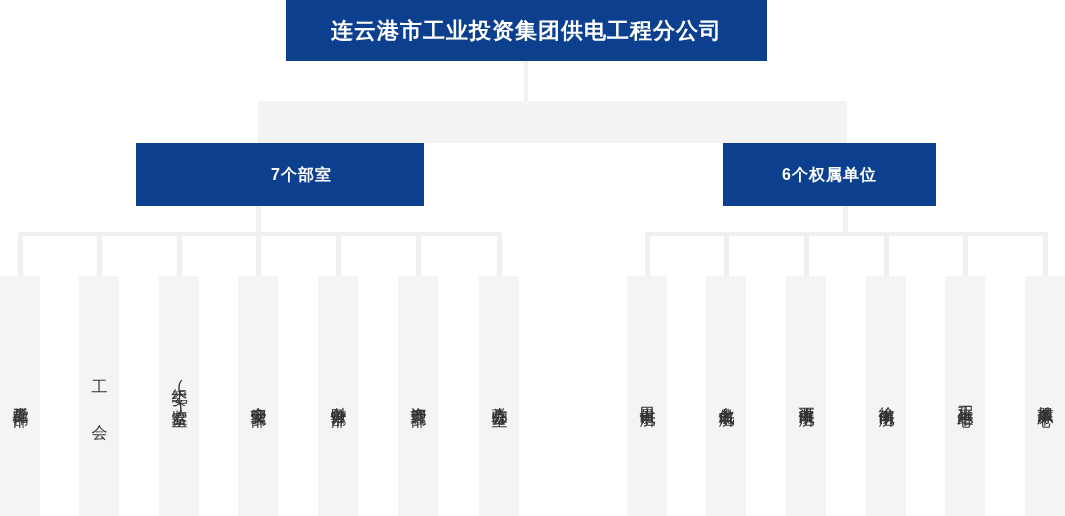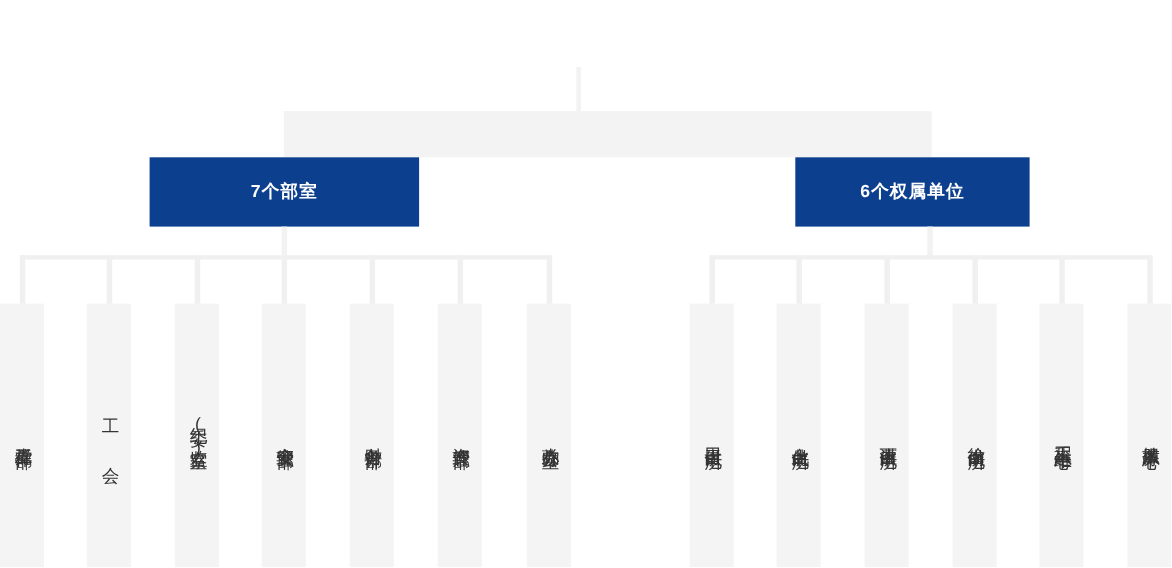--- a/index.html
+++ b/index.html
@@ -60,21 +60,21 @@
   
   .group-box {
     position: absolute;
     top: 143px;
     height: 63px;
     background: #0c3f8e;
     display: flex;
     align-items: center;
     justify-content: center;
   }
-  .group-box.left  { left: 136px;  width: 245px; }
+  .group-box.left  { left: 136px;  width: 245px; padding-left: 43px; }
   .group-box.right { left: 723px;  width: 213px; }
   .group-box .group-label {
     color: #ffffff;
     font-size: 16px;
     font-weight: bold;
     letter-spacing: 1px;
     line-height: 1;
     white-space: nowrap;
   }
 
@@ -129,20 +129,23 @@
   }
   .leaf .leaf-label.spaced {
     letter-spacing: 14px;
   }
 </style>
 </head>
 <body>
 
 <div id="org-chart">
 
+  <div class="root-box">
+    <span class="root-label">连云港市工业投资集团供电工程分公司</span>
+  </div>
 
   <div class="root-stub"></div>
   <div class="level1-band"></div>
 
   <div class="group-box left">
     <span class="group-label">7个部室</span>
   </div>
   <div class="group-box right">
     <span class="group-label">6个权属单位</span>
   </div>

